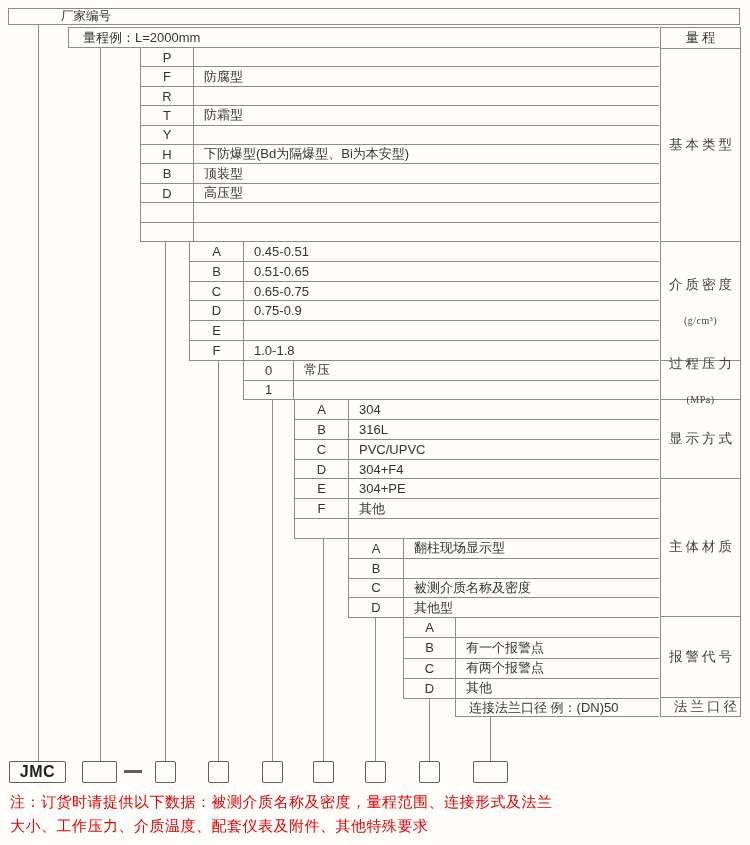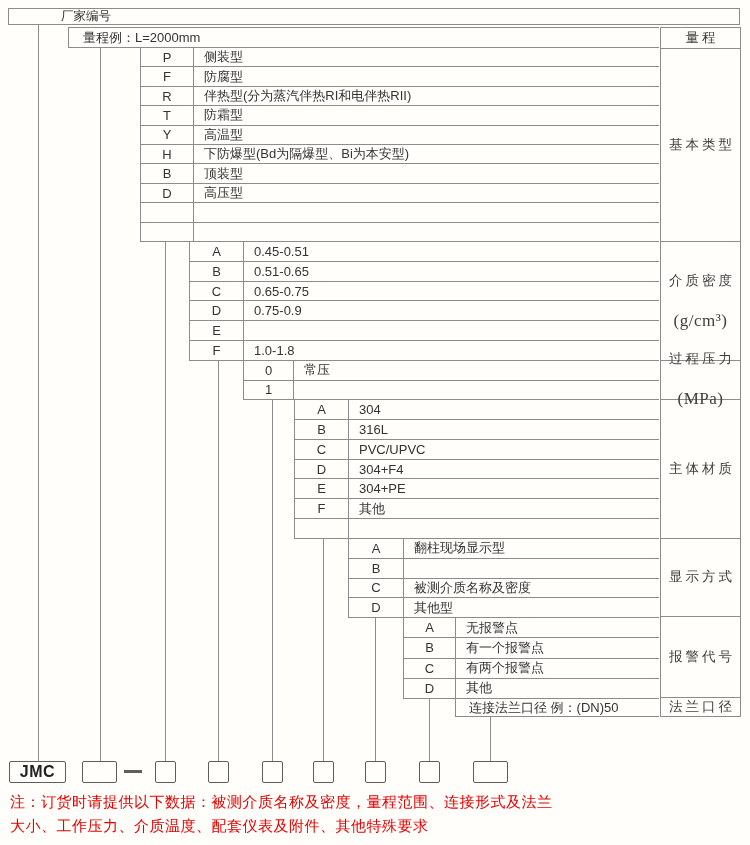--- a/index.html
+++ b/index.html
@@ -42,23 +42,23 @@
   
   .label-col {
     position:absolute; left:660px; top:27px; width:81px; height:690px;
     border:1px solid #8c8c8c; display:flex; flex-direction:column;
   }
   .label-cell {
     border-bottom:1px solid #8c8c8c; display:flex; flex-direction:column;
     align-items:center; justify-content:center;
     font-family:"Liberation Serif", serif; font-size:13.5px; color:#3f3f3f;
   }
-  .label-cell:last-child { border-bottom:none; }
+  .label-cell:last-child { border-bottom:none;align-items:flex-end; }
   .label-title { letter-spacing:3px; text-indent:3px; white-space:nowrap; }
-  .label-unit { font-size:17px; letter-spacing:0.5px; margin-top:21px; white-space:nowrap; }
+  .label-unit { font-size:10px; letter-spacing:0.5px; margin-top:21px; white-space:nowrap; }
   
   .vline { position:absolute; width:1px; background:#8c8c8c; }
   
   .code-box {
     position:absolute; top:761px; height:22px;
     border:1.5px solid #5e5e5e; border-radius:2px; background:transparent;
     display:flex; align-items:center; justify-content:center;
     font-weight:bold; font-size:16px; color:#222; letter-spacing:0.5px;
   }
   .dash {
@@ -81,37 +81,34 @@
   </div>
 
   <div class="range-row">
     <span>量程例：L=2000mm</span>
   </div>
 
   <div id="tree">
       <div class="section" style="left: 140px; top: 48px; width: 519px; height: 194px;">
         <div class="sec-row">
           <div class="sec-code" style="width: 53px;">P</div>
-          <div class="sec-desc">侧装型</div>
         </div>
         <div class="sec-row">
           <div class="sec-code" style="width: 53px;">F</div>
           <div class="sec-desc">防腐型</div>
         </div>
         <div class="sec-row">
           <div class="sec-code" style="width: 53px;">R</div>
-          <div class="sec-desc">伴热型(分为蒸汽伴热RI和电伴热RII)</div>
         </div>
         <div class="sec-row">
           <div class="sec-code" style="width: 53px;">T</div>
           <div class="sec-desc">防霜型</div>
         </div>
         <div class="sec-row">
           <div class="sec-code" style="width: 53px;">Y</div>
-          <div class="sec-desc">高温型</div>
         </div>
         <div class="sec-row">
           <div class="sec-code" style="width: 53px;">H</div>
           <div class="sec-desc">下防爆型(Bd为隔爆型、Bi为本安型)</div>
         </div>
         <div class="sec-row">
           <div class="sec-code" style="width: 53px;">B</div>
           <div class="sec-desc">顶装型</div>
         </div>
         <div class="sec-row">
@@ -204,21 +201,20 @@
           <div class="sec-desc">被测介质名称及密度</div>
         </div>
         <div class="sec-row">
           <div class="sec-code" style="width: 55px;">D</div>
           <div class="sec-desc">其他型</div>
         </div>
       </div>
       <div class="section" style="left: 403px; top: 618px; width: 256px; height: 81px;">
         <div class="sec-row">
           <div class="sec-code" style="width: 52px;">A</div>
-          <div class="sec-desc">无报警点</div>
         </div>
         <div class="sec-row">
           <div class="sec-code" style="width: 52px;">B</div>
           <div class="sec-desc">有一个报警点</div>
         </div>
         <div class="sec-row">
           <div class="sec-code" style="width: 52px;">C</div>
           <div class="sec-desc">有两个报警点</div>
         </div>
         <div class="sec-row">
@@ -240,25 +236,25 @@
       <div class="label-title">基本类型</div>
     </div>
     <div class="label-cell" style="height:119px">
       <div class="label-title">介质密度</div>
       <div class="label-unit">(g/cm³)</div>
     </div>
     <div class="label-cell" style="height:39px">
       <div class="label-title">过程压力</div>
       <div class="label-unit">(MPa)</div>
     </div>
+    <div class="label-cell" style="height:79px">
+      <div class="label-title">显示方式</div>
+    </div>
     <div class="label-cell" style="height:139px">
       <div class="label-title">主体材质</div>
-    </div>
-    <div class="label-cell" style="height:79px">
-      <div class="label-title">显示方式</div>
     </div>
     <div class="label-cell" style="height:81px">
       <div class="label-title">报警代号</div>
     </div>
     <div class="label-cell" style="height:18px">
       <div class="label-title">法兰口径</div>
     </div>
   </div>
 
   <div id="bottom">

